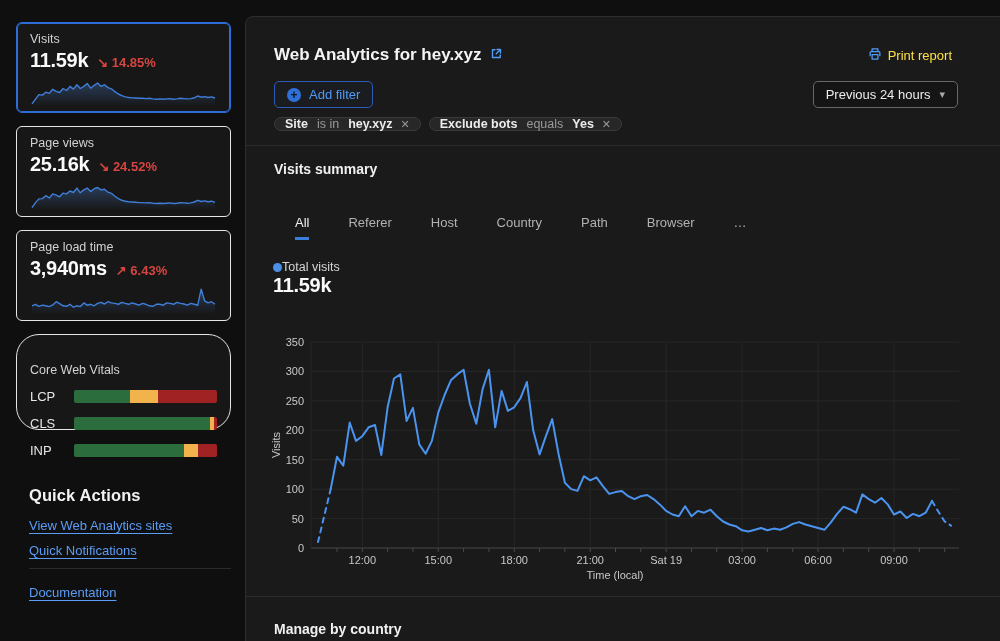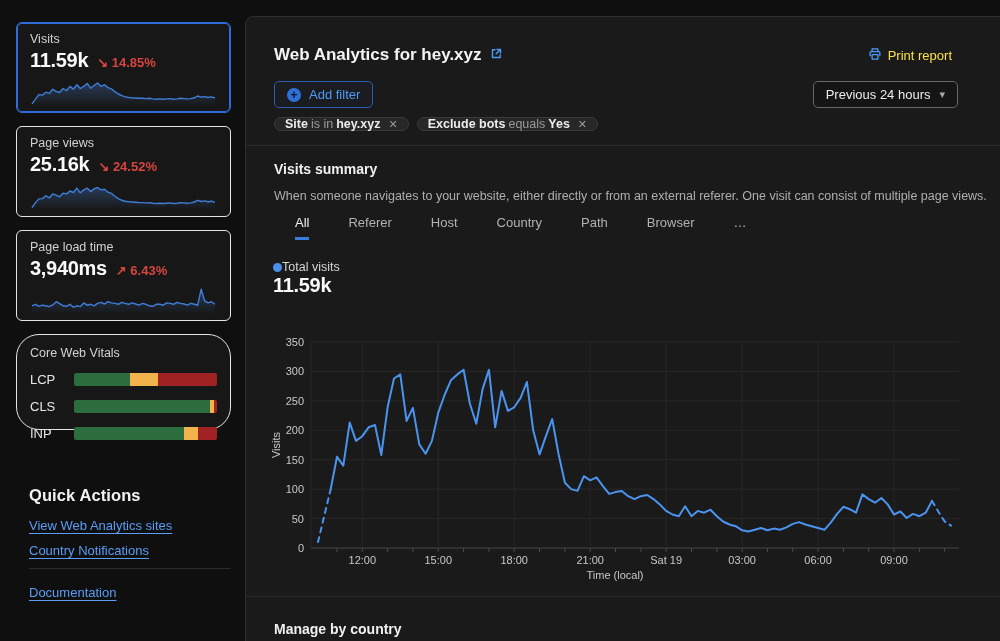--- a/index.html
+++ b/index.html
@@ -10,21 +10,21 @@
   
   #sidebar { position:absolute; left:0; top:0; width:245px; height:641px; }
   #stat-cards { position:absolute; left:16px; top:22px; width:215px; }
   .card { background:#171717; border:1px solid #e5e5e5; border-radius:6px; padding:9px 13px 8px; margin-bottom:13px; height:91px; cursor:pointer; }
   .card.selected { border:1px solid #2e6dd9; box-shadow:0 0 0 1px #2e6dd9 inset; }
   .card-title { font-size:12.5px; color:#d2d2d2; }
   .card-value-row { display:flex; align-items:baseline; margin-top:3px; }
   .card-value { font-size:20px; font-weight:bold; color:#fafafa; letter-spacing:-0.3px; }
   .card-delta { font-size:13px; margin-left:9px; font-weight:600; }
   .spark-slot { margin-top:1px; height:34px; }
-  .card.cwv { height:96px; padding-top:11px;border-radius:23px; }
+  .card.cwv { height:96px; padding-top:28px;border-radius:23px; }
   .cwv-row { display:flex; align-items:center; margin-top:12px; }
   .cwv-label { flex:0 0 44px; font-size:13px; color:#e6e6e6; }
   .cwv-bar { flex:1; height:13px; display:flex; border-radius:2px; overflow:hidden; }
   .cwv-seg { height:100%; }
 
   #quick-block { position:absolute; left:29px; top:486px; width:202px; }
   .side-h2 { font-size:16.5px; font-weight:bold; color:#f2f2f2; margin-bottom:13px; letter-spacing:0.1px; }
   .side-link { display:table; font-size:13px; color:#5b9cf5; text-decoration:underline; text-underline-offset:3px; margin-bottom:10px; cursor:pointer; }
   .side-divider { border-top:1px solid #2b2b2b; margin:10px 0 16px; }
 
@@ -33,21 +33,21 @@
   #panel-header { position:absolute; left:28px; right:62px; top:28px; display:flex; justify-content:space-between; align-items:center; }
   #page-title { font-size:17px; font-weight:600; color:#f4f4f4; display:flex; align-items:center; gap:8px; }
   #print-report { display:flex; align-items:center; gap:6px; font-size:13px; color:#fde047; cursor:pointer; }
 
   #controls-row { position:absolute; left:28px; right:56px; top:64px; display:flex; justify-content:space-between; align-items:flex-start; }
   #add-filter { display:inline-flex; align-items:center; gap:8px; height:27px; padding:0 12px; border:1px solid #2a5cb8; border-radius:5px; color:#4f9bf8; font-size:13px; background:rgba(47,111,216,0.04); cursor:pointer; }
   #plus-icon { width:14px; height:14px; border-radius:50%; background:#2f6fd8; color:#0f1723; font-size:12px; font-weight:bold; line-height:14px; text-align:center; }
   #chips { display:flex; gap:8px; margin-top:9px; }
   .chip { display:inline-flex; align-items:center; height:14px; padding:0 10px; background:#272727; border:1px solid #3a3a3a; border-radius:12px; font-size:12.5px; cursor:default; }
   .chip .f { color:#ececec; font-weight:600; }
-  .chip .o { color:#9a9a9a; margin:0 3px; }
+  .chip .o { color:#9a9a9a; margin:0 9px; }
   .chip .v { color:#ececec; font-weight:600; }
   .chip .x { color:#9a9a9a; margin-left:8px; font-size:11px; cursor:pointer; }
   #range-btn { display:inline-flex; align-items:center; height:27px; padding:0 12px; border:1px solid #686868; border-radius:5px; background:#151515; color:#ececec; font-size:13px; cursor:pointer; }
   #range-caret { color:#a8a8a8; margin-left:9px; font-size:11px; }
 
   .panel-divider { position:absolute; left:0; right:0; border-top:1px solid #2b2b2b; }
 
   #summary-title { position:absolute; left:28px; top:144px; font-size:14px; font-weight:600; color:#f0f0f0; }
   #summary-desc { position:absolute; left:28px; top:172px; font-size:12.5px; color:#aeaeae; }
   #tabs { position:absolute; left:28px; top:198px; display:flex; gap:18px; }
@@ -147,21 +147,21 @@
               <div class="cwv-seg" style="width: 13%; background: rgb(160, 34, 34);"></div>
             </div>
           </div>
         </div>
       </div>
 
     <div id="quick-block">
       <div class="side-h2">Quick Actions</div>
       <div id="quick-links">
           <a class="side-link">View Web Analytics sites</a>
-          <a class="side-link">Country Notifications</a>
+          <a class="side-link">Quick Notifications</a>
         </div>
       <div class="side-divider"></div>
       <div id="resource-links">
           <a class="side-link">Documentation</a>
         </div>
 
     </div>
   </div>
 
   <div id="panel">
@@ -212,21 +212,20 @@
       </div>
       <div id="range-btn">
         <span>Previous 24 hours</span>
         <span id="range-caret">▾</span>
       </div>
     </div>
 
     <div class="panel-divider" style="top:128px;"></div>
 
     <div id="summary-title">Visits summary</div>
-    <div id="summary-desc">When someone navigates to your website, either directly or from an external referer. One visit can consist of multiple page views.</div>
 
     <div id="tabs">
         <div class="tab active">All</div>
         <div class="tab">Referer</div>
         <div class="tab">Host</div>
         <div class="tab">Country</div>
         <div class="tab">Path</div>
         <div class="tab">Browser</div>
         <div class="tab">…</div>
       </div>

